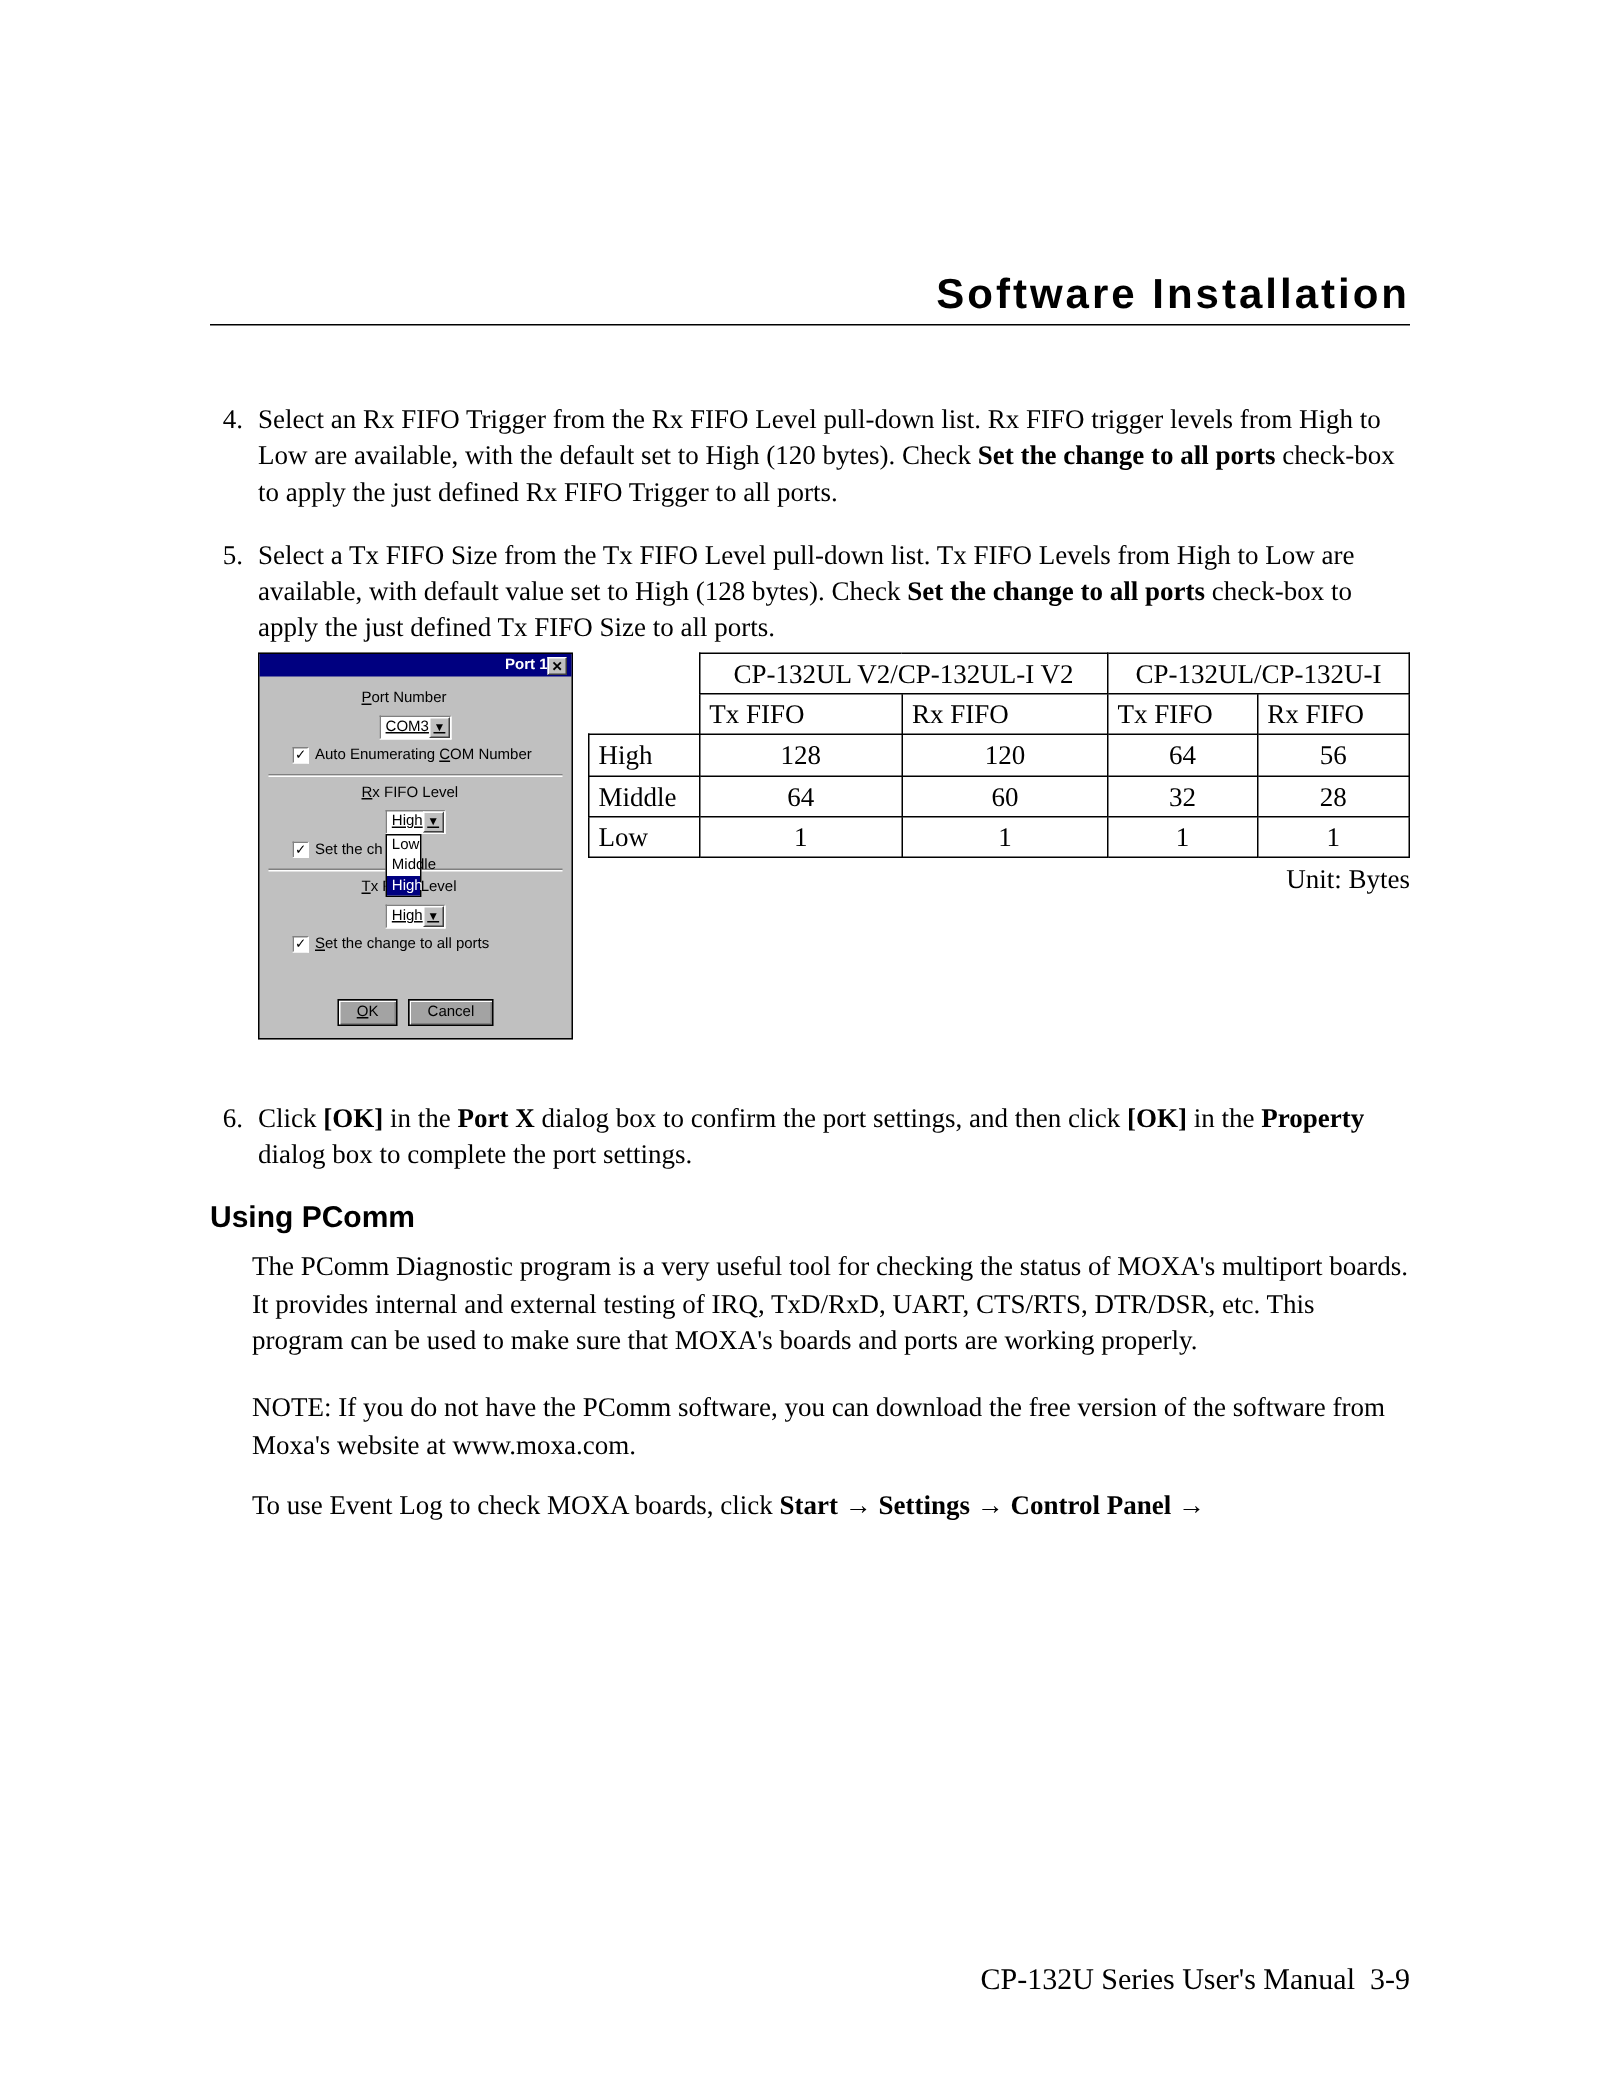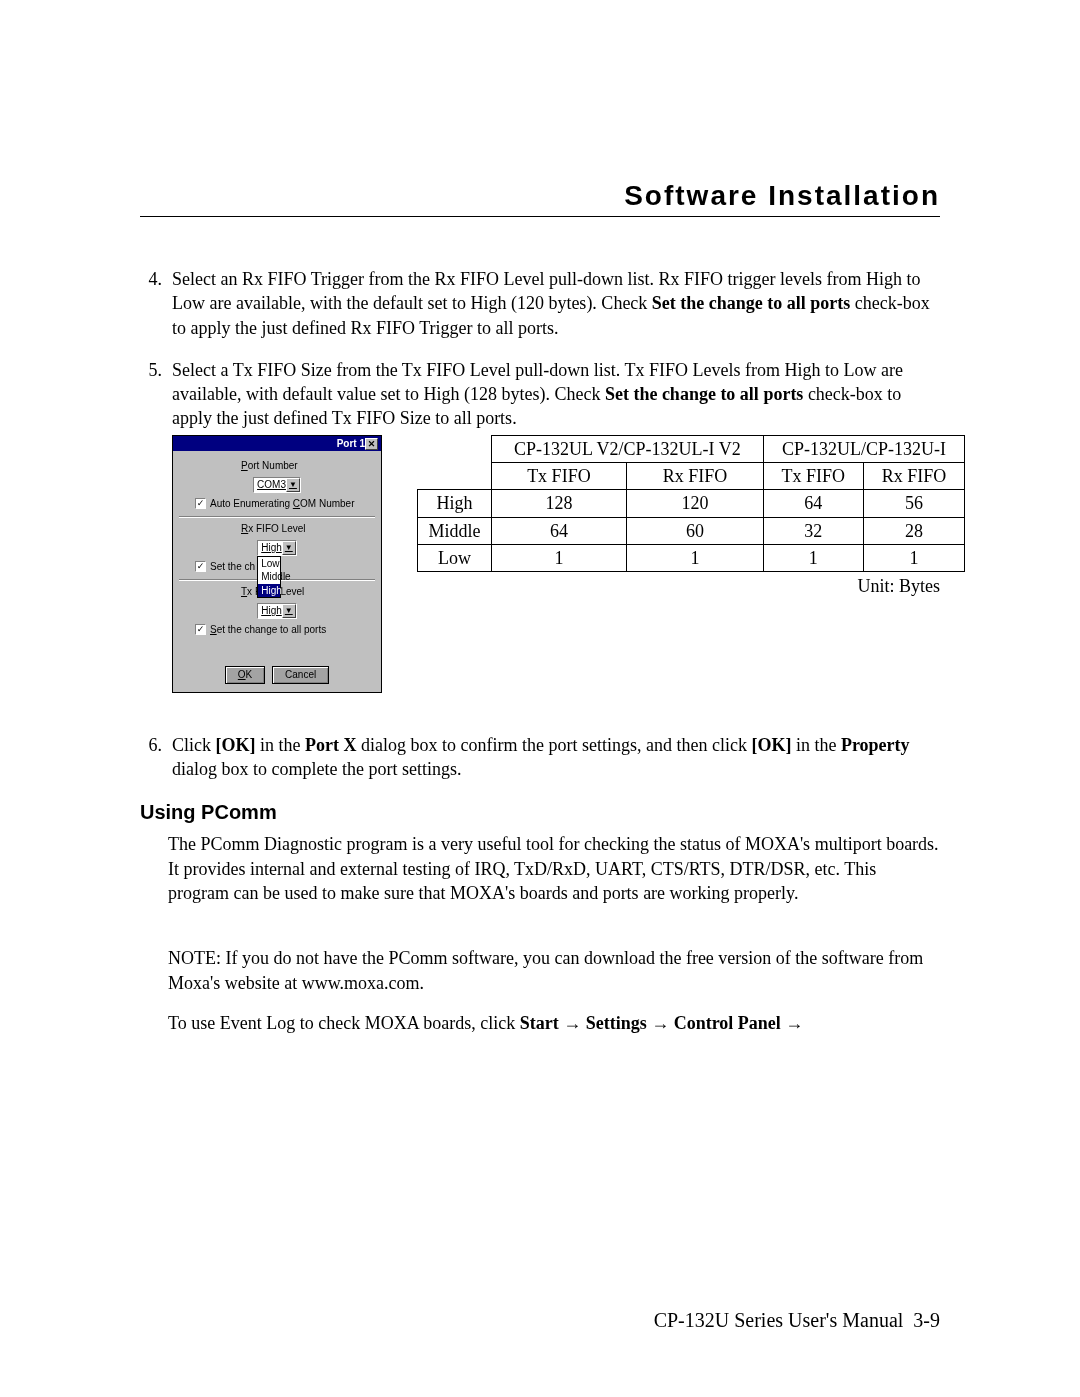--- a/index.html
+++ b/index.html
@@ -114,23 +114,23 @@
     display: inline-block;
     background: #a3a3a3;
     border: 1px solid #000;
     box-shadow: inset 1px 1px 0 #fff, inset -1px -1px 0 #808080;
     padding: 1px 12px;
     font-size: 10px;
     margin: 0 2px;
   }
 
   .fifo-wrap { flex: 1; }
-  table.fifo { border-collapse: collapse; width: 100%; font-size: 18px; margin-left: 25px; }
+  table.fifo { border-collapse: collapse; width: 100%; font-size: 18px; }
   table.fifo td, table.fifo th { border: 1px solid #000; padding: 1px 6px; font-weight: normal; text-align: center; }
-  table.fifo .lh { text-align: center; }
+  table.fifo .lh { text-align: left; }
   .unit { text-align: right; font-size: 18px; margin-top: 2px; }
 
   .sect-h {
     font-family: Arial, Helvetica, sans-serif;
     font-weight: bold;
     font-size: 20px;
     margin-top: 20px;
     margin-bottom: 8px;
   }
   .para { font-size: 18px; line-height: 1.35; margin: 0 0 16px 28px; }
@@ -266,21 +266,21 @@
     <li style="margin-top:40px">
       <span class="num">6.</span>
       <span class="body">
         <span>Click </span><span class="b">[OK]</span><span> in the </span><span class="b">Port X</span><span> dialog box to confirm the port settings, and then click </span><span class="b">[OK]</span><span> in the </span><span class="b">Property</span><span> dialog box to complete the port settings.</span>
       </span>
     </li>
   </ol>
 
   <div class="sect-h">Using PComm</div>
   <p class="para">The PComm Diagnostic program is a very useful tool for checking the status of MOXA's multiport boards. It provides internal and external testing of IRQ, TxD/RxD, UART, CTS/RTS, DTR/DSR, etc. This program can be used to make sure that MOXA's boards and ports are working properly.</p>
-  <p class="para" style="margin-top:41px">NOTE: If you do not have the PComm software, you can download the free version of the software from Moxa's website at www.moxa.com.</p>
+  <p class="para" style="margin-top:21px">NOTE: If you do not have the PComm software, you can download the free version of the software from Moxa's website at www.moxa.com.</p>
 
   <p class="para">
     <span>To use Event Log to check MOXA boards, click </span><span class="b">Start</span>
     <span class="b arrow-ch">→</span>
     <span class="b">Settings</span>
     <span class="b arrow-ch">→</span>
     <span class="b">Control Panel</span>
     <span class="b arrow-ch">→</span>
   </p>
 </div>

